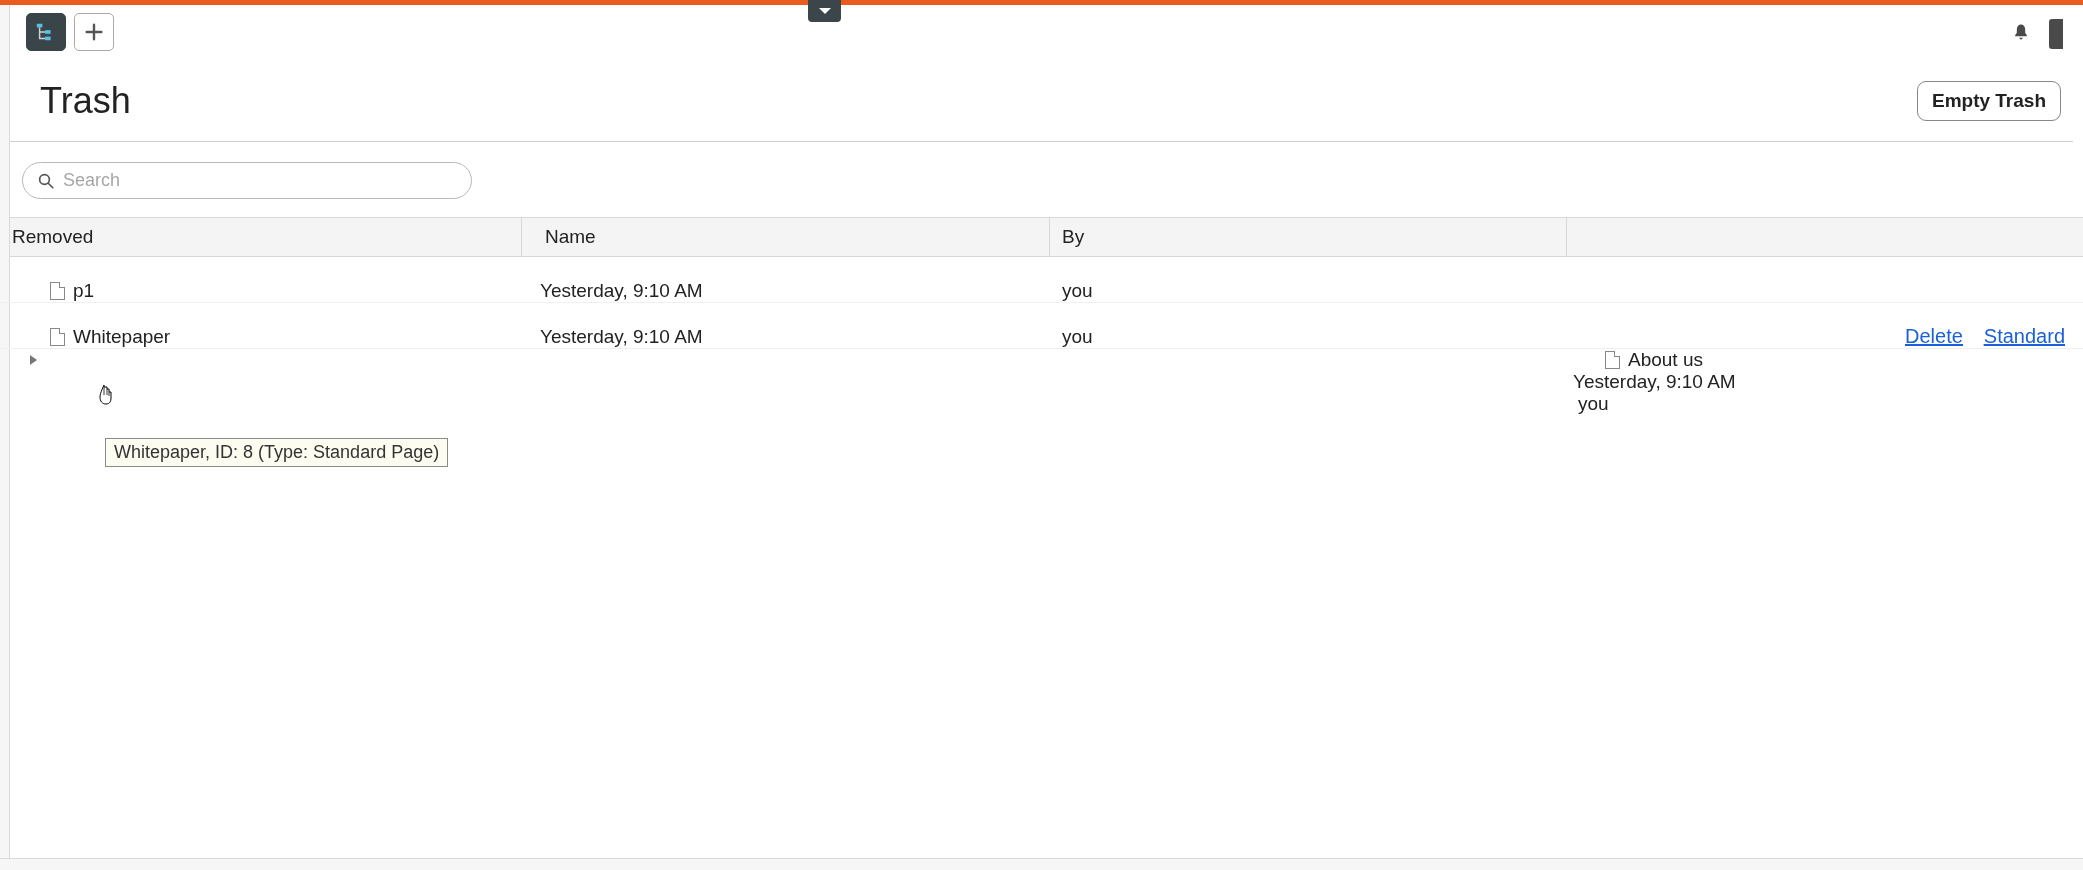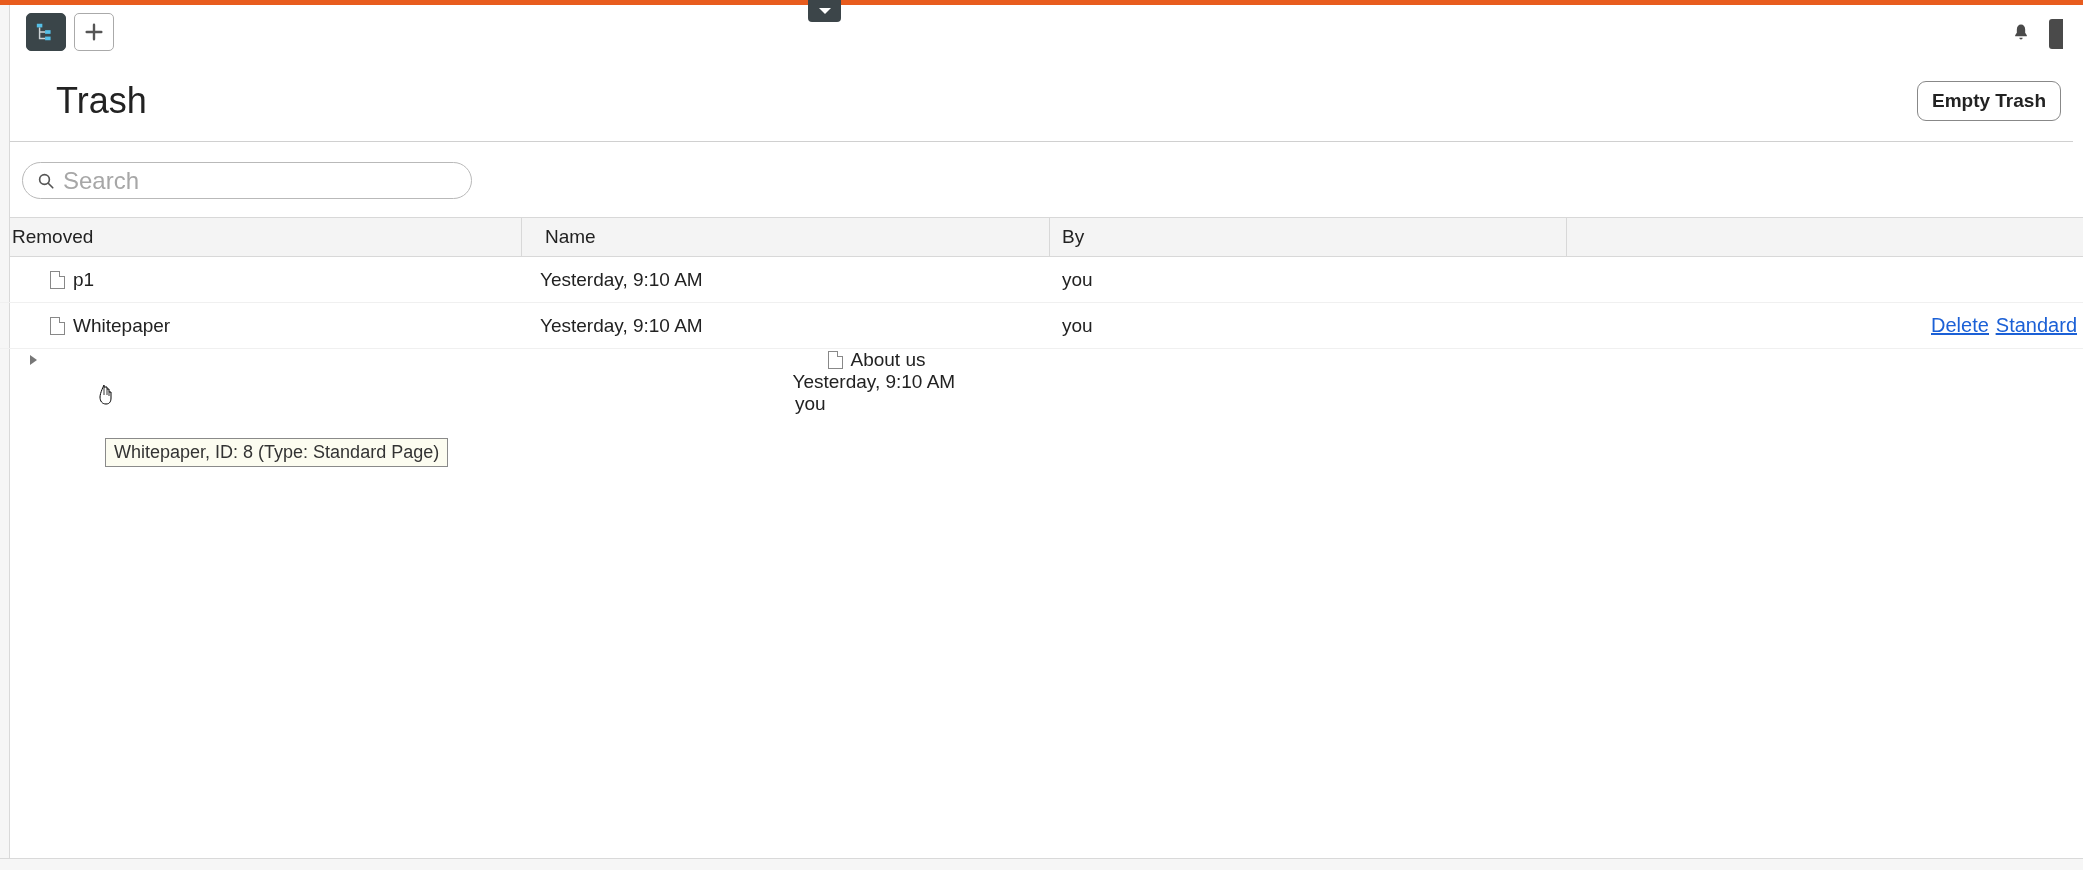--- a/index.html
+++ b/index.html
@@ -112,21 +112,20 @@
       padding-right: 8px;
     }
 
     
     .page-header {
       display: flex;
       align-items: center;
       justify-content: space-between;
       padding: 18px 22px 18px 40px;
       height: 80px;
-      margin-left: 16px;
     }
 
     .page-title {
       font-size: 36px;
       font-weight: 400;
       color: #222;
     }
 
     .empty-trash-btn {
       border: 1px solid #888;
@@ -158,21 +157,21 @@
       display: flex;
       align-items: center;
       padding: 0 14px;
       gap: 8px;
       background: #fff;
     }
 
     .search-input {
       border: none;
       outline: none;
-      font-size: 24px;
+      font-size: 18px;
       flex: 1;
       color: #222;
       background: transparent;
     }
 
     .search-input::placeholder {
       color: #a7a7a7;
     }
 
     
@@ -200,27 +199,27 @@
       font-weight: 400;
     }
 
     .th:last-child {
       border-right: none;
     }
 
     .col-name   { width: 528px; padding-left: 23px; }
     .col-removed{ width: 522px; }
     .col-by     { width: 517px; }
-    .col-actions{ flex: 1; justify-content: flex-end; gap: 7px; padding-right: 6px; text-decoration: underline; }
+    .col-actions{ flex: 1; justify-content: flex-end; gap: 21px; padding-right: 18px; text-decoration: underline; }
 
     .table-body .row {
       display: flex;
       height: 46px;
       border-bottom: 1px solid #f0f0f0;
-      align-items: center;
+      align-items: flex-end;
       position: relative;
     }
 
     .table-body .row:last-child {
       border-bottom: none;
       flex-direction: column;
     }
 
     .td.col-name {
       gap: 8px;

